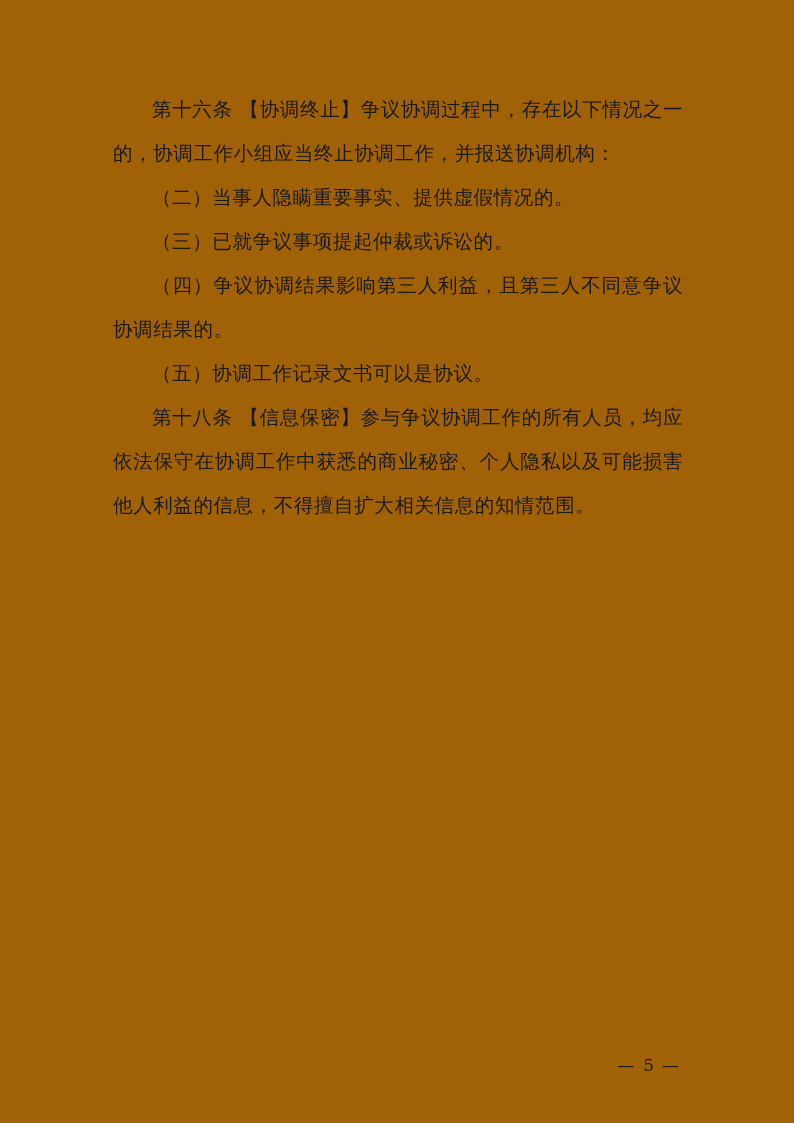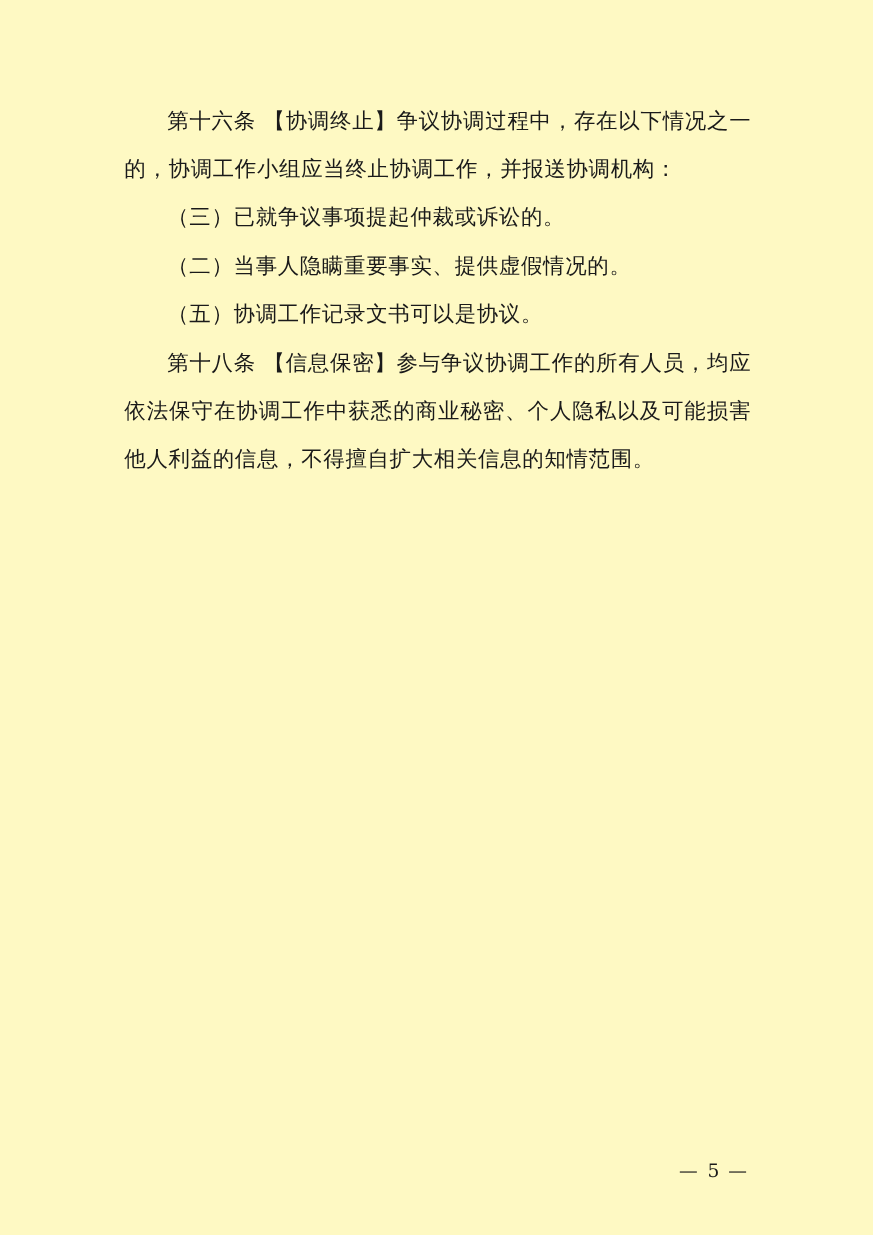--- a/index.html
+++ b/index.html
@@ -4,21 +4,21 @@
 <style>
   html, body {
     margin: 0;
     padding: 0;
     background: #ffffff;
   }
   .page {
     position: relative;
     width: 794px;
     height: 1123px;
-    background: #fef9c3;
+    background: #a16207;
     box-sizing: border-box;
     overflow: hidden;
   }
   .content {
     position: absolute;
     left: 113px;
     top: 88px;
     width: 570px;
   }
   p.para {
@@ -59,22 +59,23 @@
     white-space: nowrap;
   }
 </style>
 </head>
 <body>
 
 <div class="page">
 
   <div class="content">
     <p class="para">第十六条 【协调终止】争议协调过程中，存在以下情况之一的，协调工作小组应当终止协调工作，并报送协调机构：</p>
+    <p class="para">（二）当事人隐瞒重要事实、提供虚假情况的。</p>
     <p class="para">（三）已就争议事项提起仲裁或诉讼的。</p>
-    <p class="para">（二）当事人隐瞒重要事实、提供虚假情况的。</p>
+    <p class="para">（四）争议协调结果影响第三人利益，且第三人不同意争议协调结果的。</p>
     <p class="para">（五）协调工作记录文书可以是协议。</p>
     <p class="para">第十八条 【信息保密】参与争议协调工作的所有人员，均应依法保守在协调工作中获悉的商业秘密、个人隐私以及可能损害他人利益的信息，不得擅自扩大相关信息的知情范围。</p>
   </div>
 
   <div class="footer">
     <div class="footer-inner">
       <span class="dash">—</span><span class="pagenum">5</span><span class="dash">—</span>
     </div>
   </div>
 

